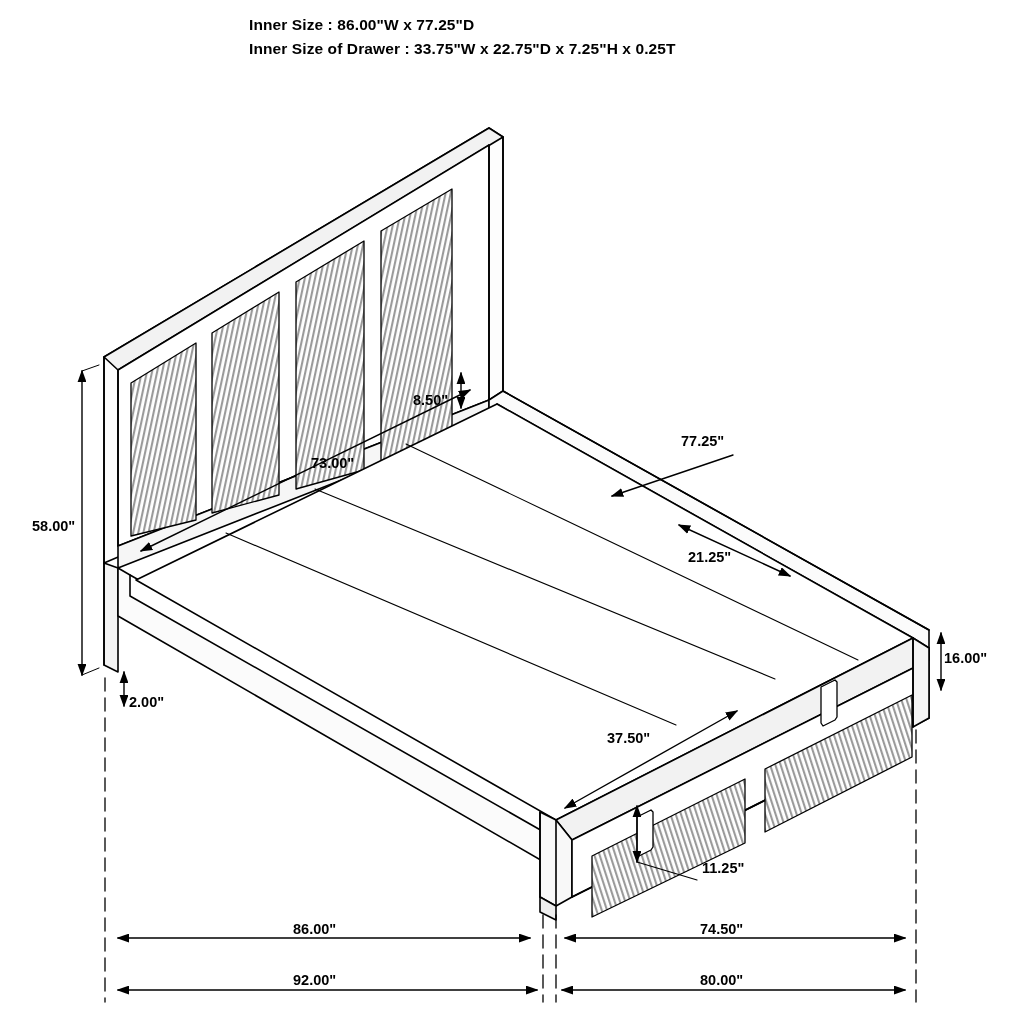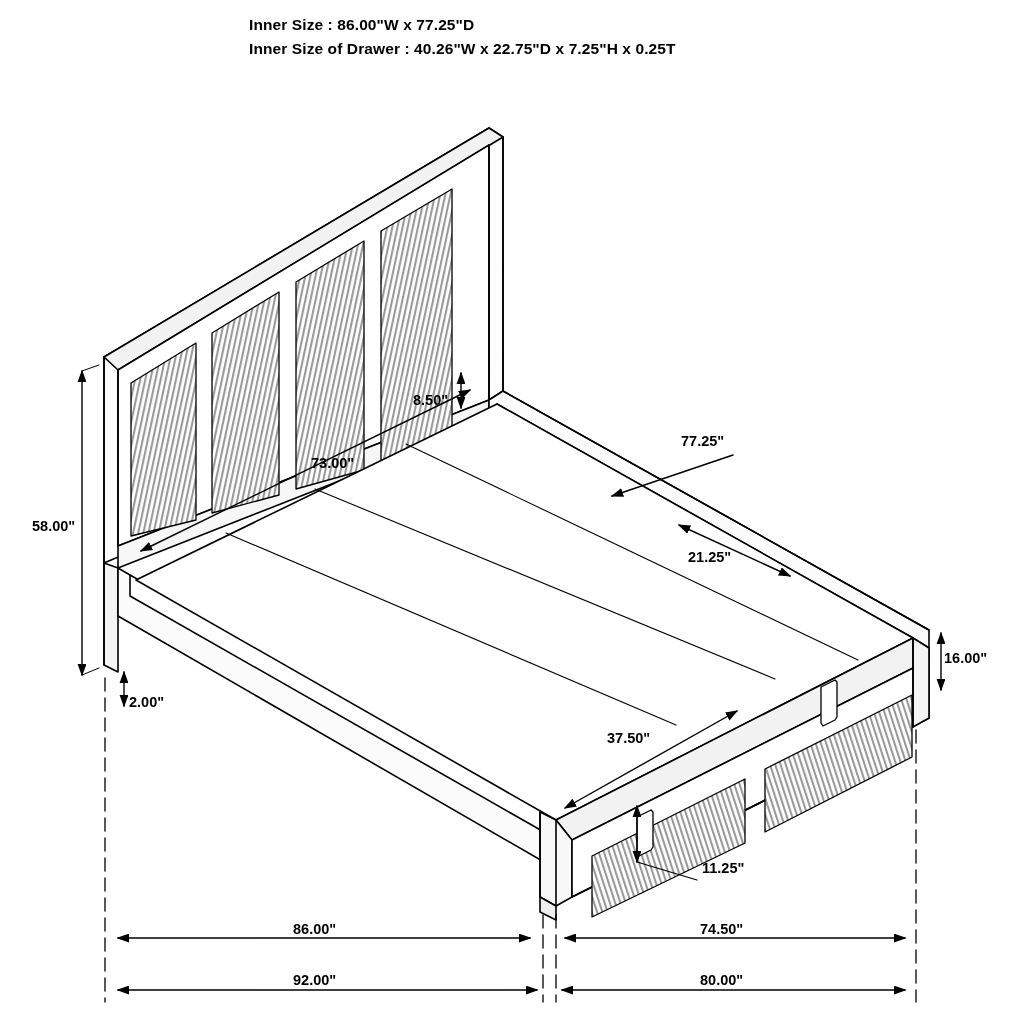--- a/index.html
+++ b/index.html
@@ -43,21 +43,21 @@
     font-weight: bold;
     white-space: nowrap;
   }
 </style>
 </head>
 <body>
 
 <div id="stage">
 
   <div class="header-text" id="hdr1">Inner Size : 86.00"W x 77.25"D</div>
-  <div class="header-text" id="hdr2">Inner Size of Drawer : 40.26"W x 22.75"D x 7.25"H x 0.25T</div>
+  <div class="header-text" id="hdr2">Inner Size of Drawer : 33.75"W x 22.75"D x 7.25"H x 0.25T</div>
 
   <svg class="drawing" viewBox="0 0 1024 1024">
     <defs>
       <marker id="arrHead" markerWidth="9" markerHeight="9" refX="8" refY="3.2" orient="auto" markerUnits="strokeWidth">
         <path d="M0,0 L9,3.2 L0,6.4 z" fill="#000"></path>
       </marker>
       <marker id="arrTail" markerWidth="9" markerHeight="9" refX="1" refY="3.2" orient="auto" markerUnits="strokeWidth">
         <path d="M9,0 L0,3.2 L9,6.4 z" fill="#000"></path>
       </marker>
       <pattern id="slats" width="5" height="6" patternUnits="userSpaceOnUse" patternTransform="rotate(12)">

